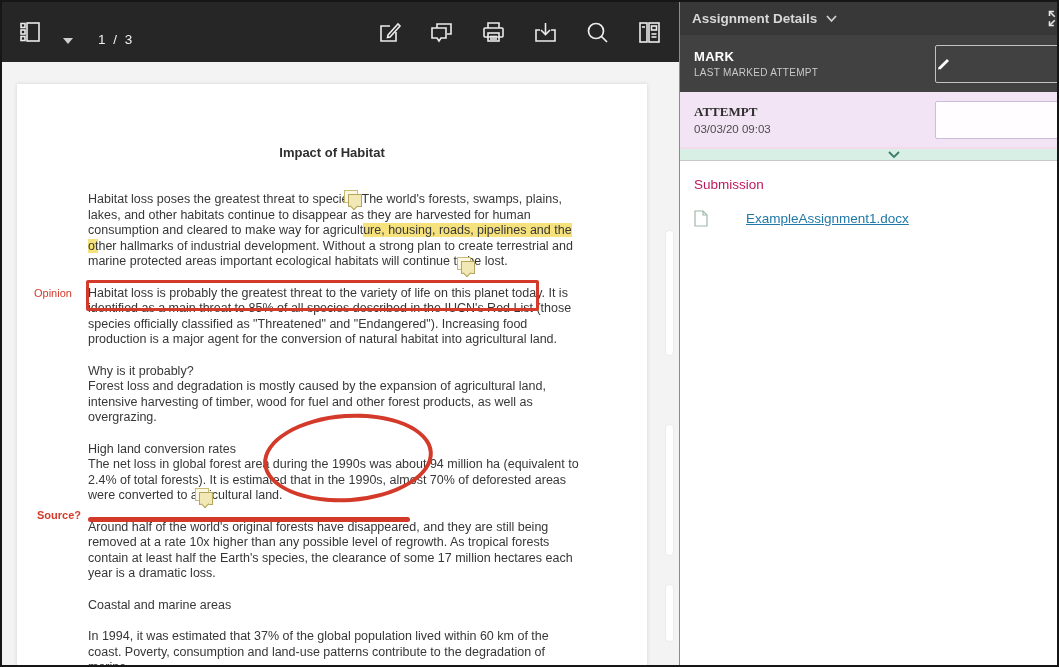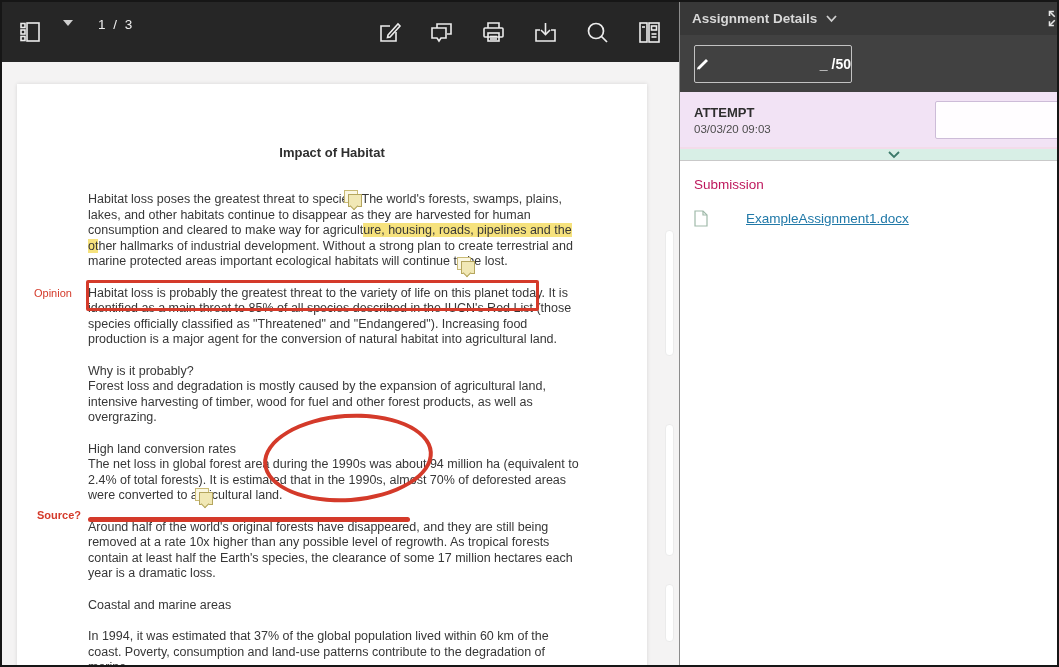--- a/index.html
+++ b/index.html
@@ -1,21 +1,21 @@
 <!DOCTYPE html>
 <html style="--toolbar-bg: #262626; --viewer-bg: #f4f3f3; --annotation-red: #d43a2a; --highlight-color: #f6e27d; --attempt-bg: #f2e3f5; --mint-bg: #d8efe6; --link-color: #2179a8;"><head>
 <meta charset="utf-8">
 <style>
   html,body{margin:0;padding:0;background:#fff;font-family:"Liberation Sans",sans-serif;}
   .app{position:relative;width:1059px;height:667px;box-sizing:border-box;border:2px solid #161616;background:#fff;overflow:hidden;}
 
   
   .viewer{position:absolute;left:0;top:0;width:677px;height:663px;background:var(--viewer-bg);}
   .toolbar{position:absolute;left:0;top:0;width:100%;height:60px;background:var(--toolbar-bg);display:flex;align-items:center;box-sizing:border-box;padding:0 14px;}
-  .tb-left{display:flex;align-items:flex-start;gap:14px;}
+  .tb-left{display:flex;align-items:flex-end;gap:14px;}
   .tb-right{margin-left:auto;display:flex;align-items:center;gap:21px;}
   .tb-btn{background:none;border:none;padding:2px;cursor:pointer;display:flex;align-items:center;}
   .page-indicator{color:#efefef;font-size:13.5px;letter-spacing:2px;margin-left:8px;}
   .canvas{position:absolute;left:0;top:60px;width:100%;height:603px;overflow:hidden;background:var(--viewer-bg);}
   .page{position:absolute;left:15px;top:22px;width:630px;height:960px;background:#fff;box-shadow:0 0 4px rgba(0,0,0,.12);}
   .doc-title{margin:0;padding:61px 0 0 0;text-align:center;font-size:13px;font-weight:bold;color:#2f2f2f;}
   .doc-text{position:absolute;left:71px;top:108px;width:497px;font-size:12.5px;line-height:15.5px;color:#373737;}
   .doc-text p{margin:0 0 16px 0;}
   .hl{background:var(--highlight-color);}
 
@@ -43,21 +43,21 @@
   .p-header .spacer{flex:1;}
   .icon-btn{background:none;border:none;padding:2px;cursor:pointer;display:flex;align-items:center;}
   .mark-row{height:57px;background:#414141;display:flex;align-items:center;padding:0 14px 0 14px;box-sizing:border-box;}
   .mark-labels{flex:1;}
   .mark-label{color:#fff;font-weight:bold;font-size:13px;letter-spacing:.3px;}
   .mark-sublabel{color:#c9c9c9;font-size:10px;letter-spacing:.3px;margin-top:3px;}
   .mark-box{width:158px;height:38px;border:1px solid #c2c2c2;border-radius:2px;display:flex;align-items:center;padding:0 0;box-sizing:border-box;cursor:pointer;background:transparent;font-weight:bold;}
   .mark-box .score{margin-left:auto;color:#fff;font-size:14px;}
   .attempt-row{height:57px;background:var(--attempt-bg);display:flex;align-items:center;padding:0 14px;box-sizing:border-box;border-bottom:2px solid #f3dcea;}
   .attempt-labels{flex:1;}
-  .attempt-label{color:#2e2e2e;font-weight:bold;font-size:13px;}
+  .attempt-label{color:#2e2e2e;font-weight:bold;font-size:13px;font-family:Liberation Serif, serif;}
   .attempt-time{color:#4c4c4c;font-size:11.5px;margin-top:3px;}
   .attempt-input{width:158px;height:38px;border:1px solid #cdbcd8;border-radius:2px;background:#fffdff;box-sizing:border-box;text-align:right;padding:0 10px;font-size:14px;color:#333;font-family:"Liberation Sans",sans-serif;}
   .collapse-strip{height:12px;background:var(--mint-bg);border:none;width:100%;display:flex;align-items:center;justify-content:center;cursor:pointer;border-bottom:1px solid #c9c9c9;}
   .submission{padding:16px 14px 0 14px;}
   .submission h3{margin:0 0 14px 0;font-size:13.5px;font-weight:normal;color:#be185d;}
   .file-row{display:flex;align-items:center;gap:28px;}
   .file-row .fname{margin-left:10px;font-size:13.5px;color:var(--link-color);text-decoration:underline;cursor:pointer;}
   .dl-btn{margin-left:auto;width:24px;height:24px;background:#f3f3f3;border:1px solid #9a9a9a;border-radius:2px;display:flex;align-items:center;justify-content:center;cursor:pointer;padding:0;}
 </style>
 </head>
@@ -189,20 +189,24 @@
         </svg>
       </button>
       <button class="icon-btn" style="margin-left:10px;">
         <svg width="12" height="18" viewBox="0 0 12 18" fill="none" stroke="#e6e6e6" stroke-width="2">
             <polyline points="3,2 10,9 3,16"></polyline>
           </svg>
       </button>
     </div>
 
     <div class="mark-row">
+      <div class="mark-labels">
+        <div class="mark-label">MARK</div>
+        <div class="mark-sublabel">LAST MARKED ATTEMPT</div>
+      </div>
       <button class="mark-box">
         <svg width="16" height="16" viewBox="0 0 16 16" fill="#fff">
           <path d="M3 13 L2.2 13.8 L3 13 L2 14 L2.4 11.6 L11 3 L13 5 L4.4 13.6 Z"></path>
         </svg>
         <span class="score"><span>_</span> <span>/50</span></span>
       </button>
     </div>
 
     <div class="attempt-row">
       <div class="attempt-labels">

